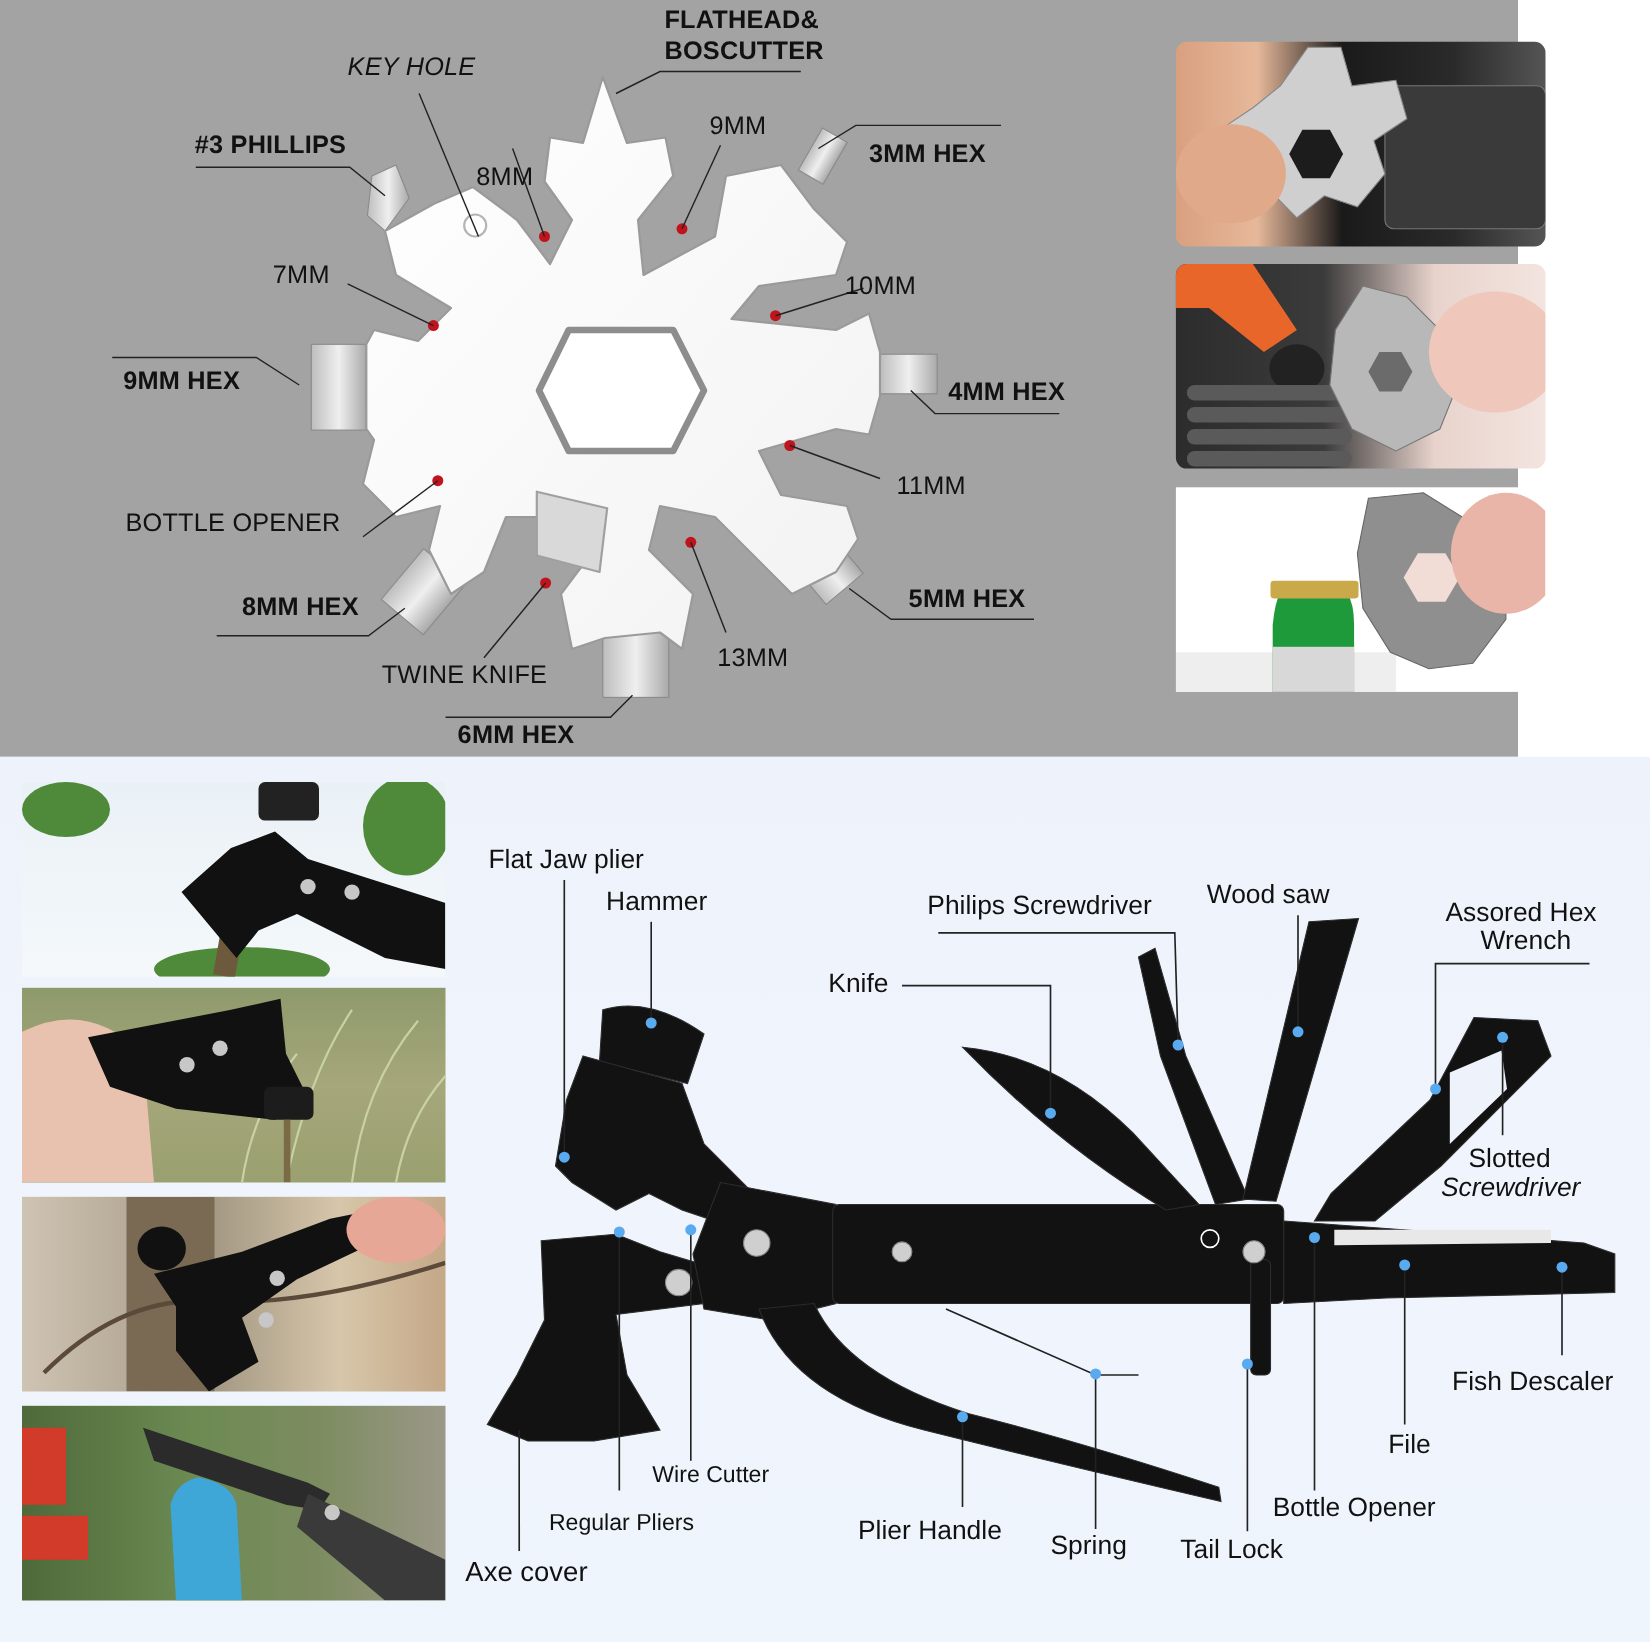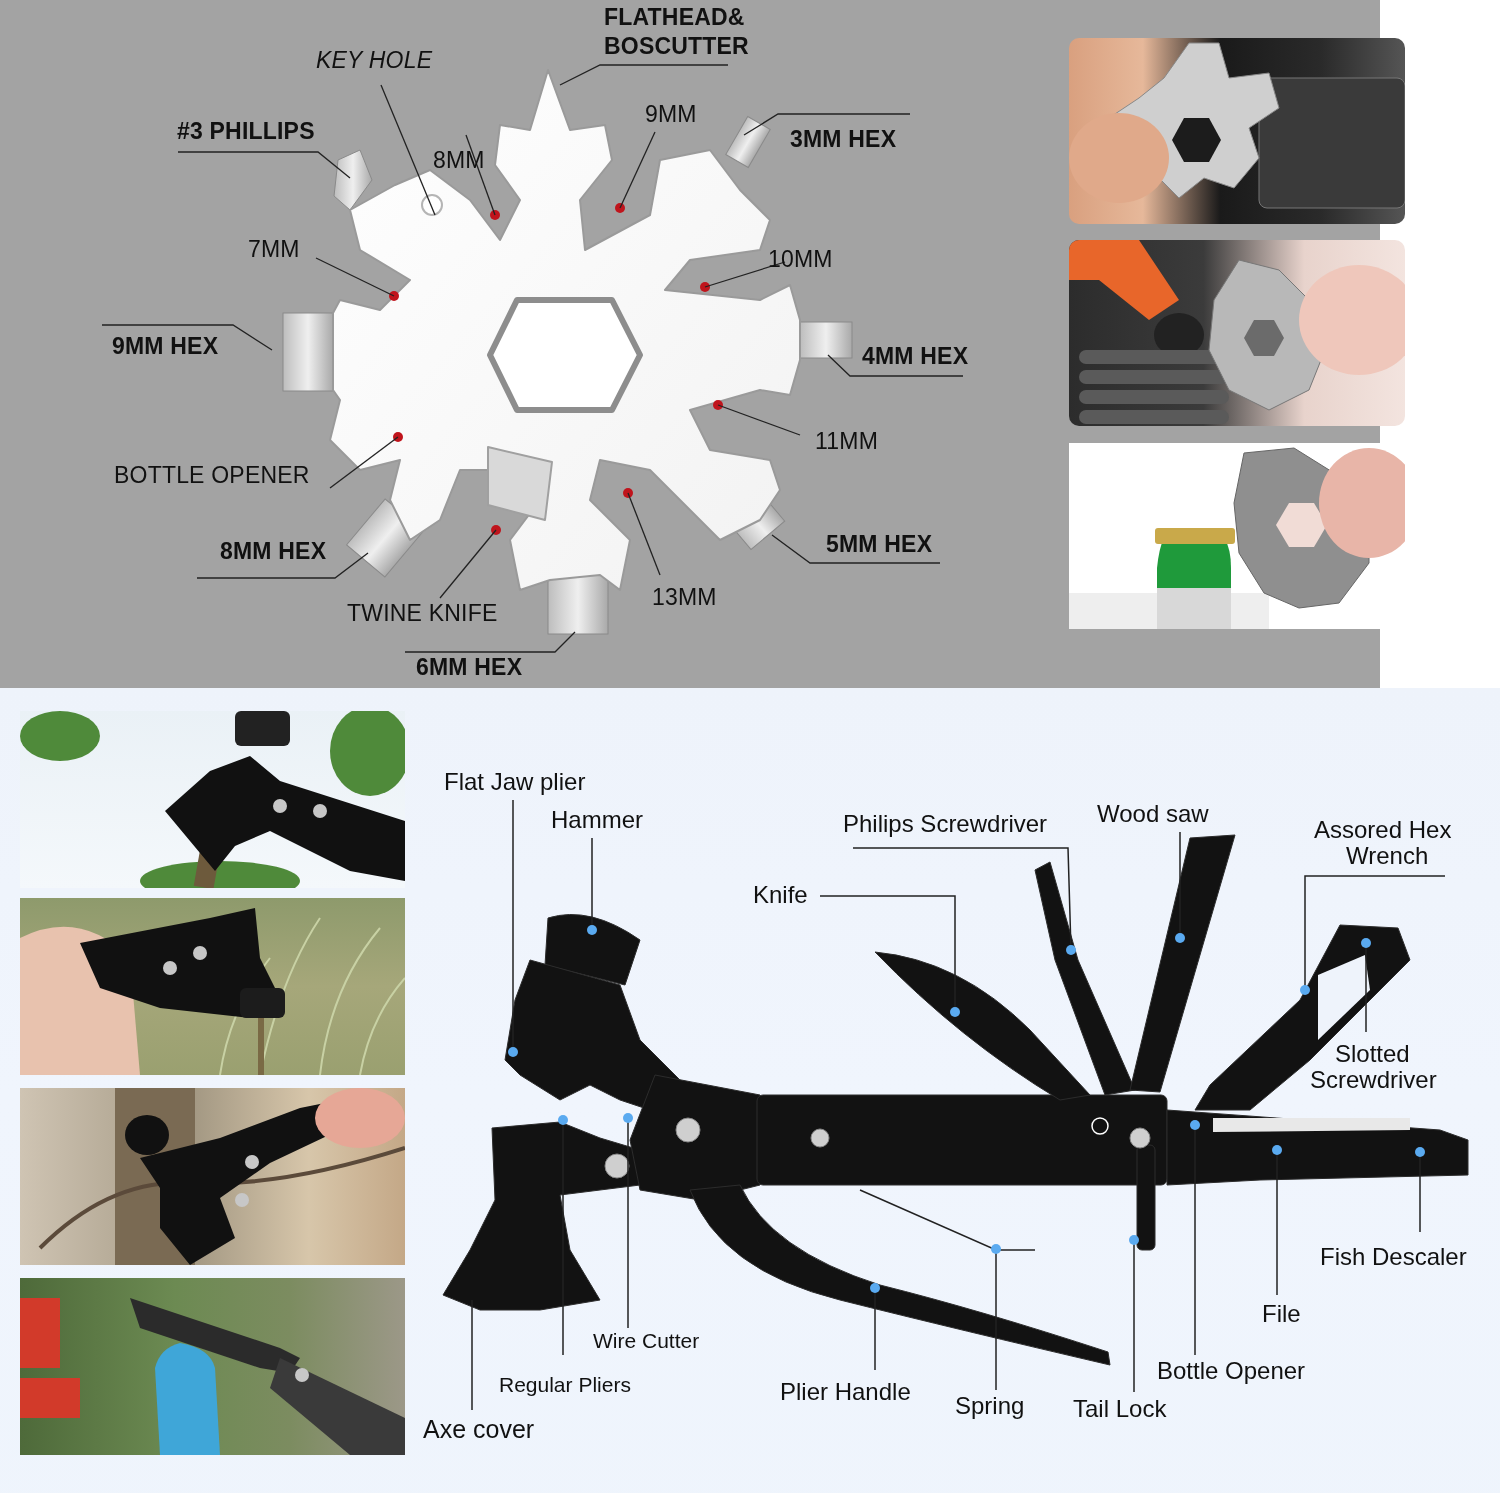--- a/index.html
+++ b/index.html
@@ -282,21 +282,21 @@
   </svg>
 
   <div class="lbl tl" style="left:444px;top:82px;">Flat Jaw plier</div>
   <div class="lbl tl" style="left:551px;top:120px;">Hammer</div>
   <div class="lbl tl" style="left:843px;top:124px;">Philips Screwdriver</div>
   <div class="lbl tl" style="left:1097px;top:114px;">Wood saw</div>
   <div class="lbl tl" style="left:1314px;top:130px;">Assored Hex</div>
   <div class="lbl tl" style="left:1346px;top:156px;">Wrench</div>
   <div class="lbl tl" style="left:753px;top:195px;">Knife</div>
   <div class="lbl tl" style="left:1335px;top:354px;">Slotted</div>
-  <div class="lbl tl" style="left:1310px;top:380px;">Screwdriver</div>
+  <div class="lbl tl" style="left:1310px;top:380px;font-style:italic;">Screwdriver</div>
   <div class="lbl tl" style="left:1320px;top:557px;">Fish Descaler</div>
   <div class="lbl tl" style="left:1262px;top:614px;">File</div>
   <div class="lbl tl" style="left:1157px;top:671px;">Bottle Opener</div>
   <div class="lbl tl" style="left:1073px;top:709px;">Tail Lock</div>
   <div class="lbl tl" style="left:955px;top:706px;">Spring</div>
   <div class="lbl tl" style="left:780px;top:692px;">Plier Handle</div>
   <div class="lbl" style="left:593px;top:642px;font-size:21px;">Wire Cutter</div>
   <div class="lbl" style="left:499px;top:686px;font-size:21px;">Regular Pliers</div>
   <div class="lbl" style="left:423px;top:729px;font-size:25px;">Axe cover</div>
 </div>

